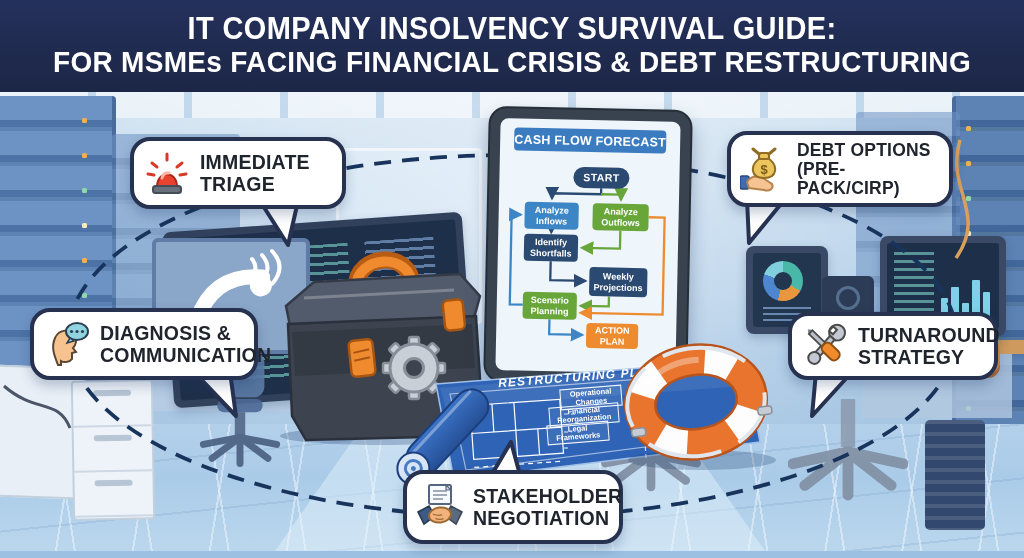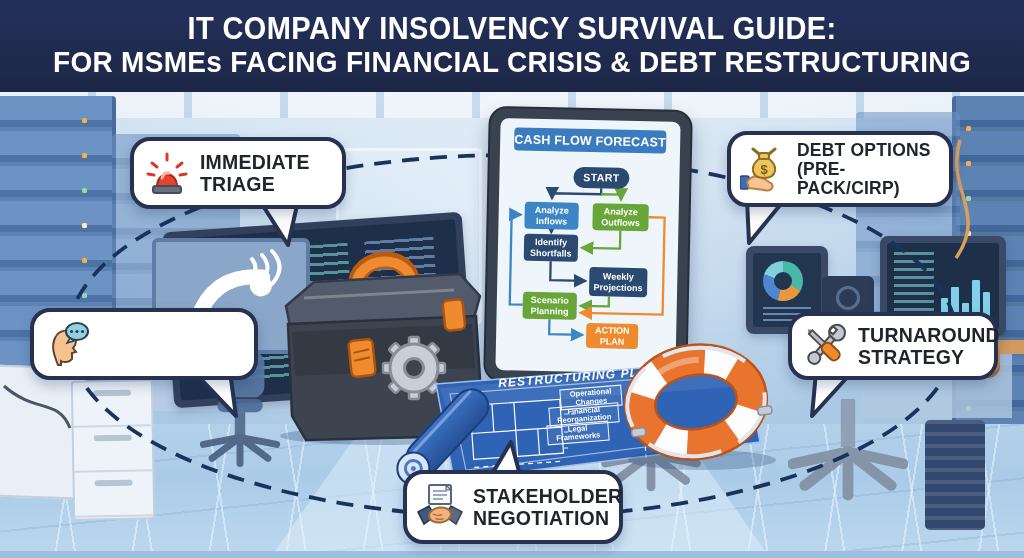--- a/index.html
+++ b/index.html
@@ -395,20 +395,22 @@
       </svg>
     <div class="bubble">
       <svg class="cicon" viewBox="0 0 48 48">
         <path d="M15,45 C11,35 8,27 12,18 C16,9 28,8 32,16 C34,20 33,25 30,28 L33,32 L29,33 L29,39 C27,42 21,43 18,41 L18,45 Z" fill="#f6c28f" stroke="#5a4632" stroke-width="2"></path>
         <ellipse cx="34" cy="11.5" rx="11" ry="8.5" fill="#8fd4de" stroke="#2c3e50" stroke-width="2"></ellipse>
         <path d="M27,18 l-3,5 l7,-2 z" fill="#8fd4de" stroke="#2c3e50" stroke-width="1.5"></path>
         <circle cx="28.5" cy="11.5" r="1.6" fill="#2c3e50"></circle>
           <circle cx="34" cy="11.5" r="1.6" fill="#2c3e50"></circle>
           <circle cx="39.5" cy="11.5" r="1.6" fill="#2c3e50"></circle>
       </svg>
+      <span class="clabel">DIAGNOSIS &amp;
+COMMUNICATION</span>
     </div>
   </div>
 
   <div class="callout" style="left:788px;top:312px;width:210px;height:68px;">
     <svg class="tail" style="left:18px;top:54px;width:50px;height:56px;" viewBox="0 0 50 56">
         <polygon points="10,6 46,6 6,50"></polygon>
       </svg>
     <div class="bubble">
       <svg class="cicon" viewBox="0 0 48 48">
         <g transform="rotate(42 24 24)">

